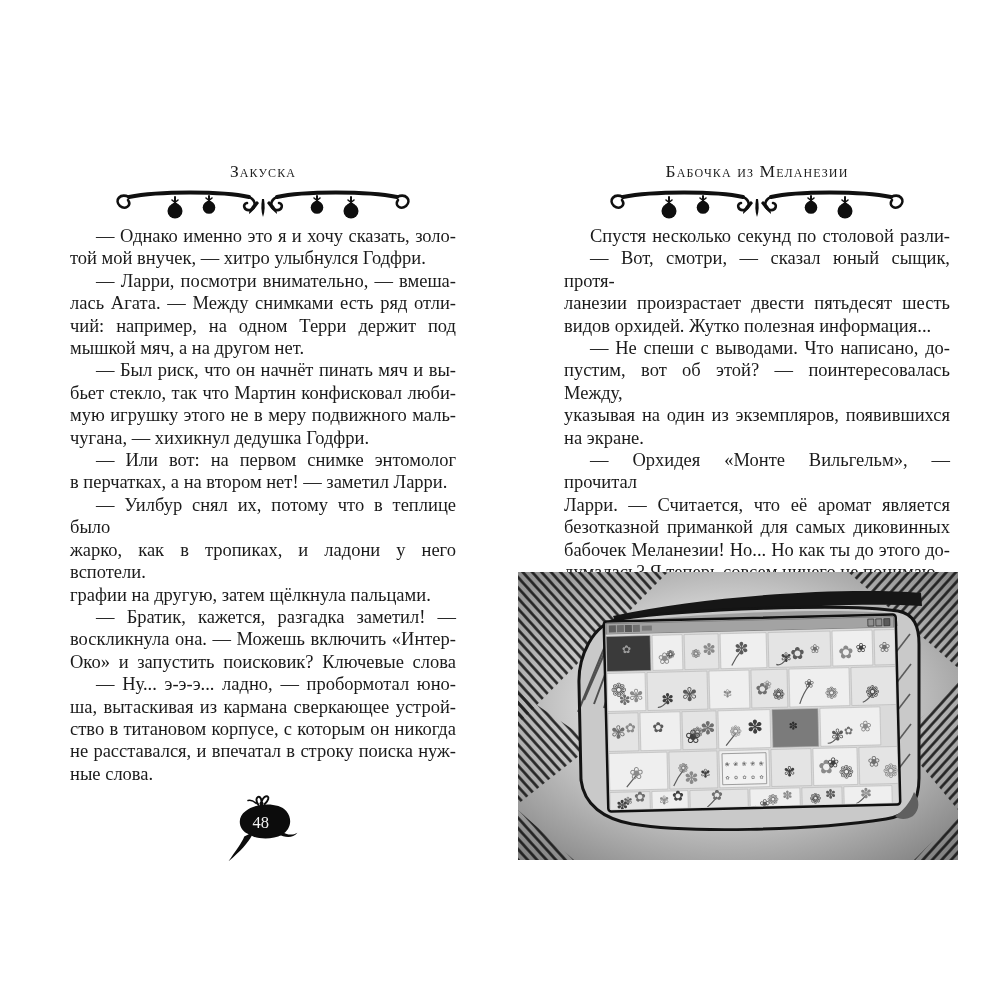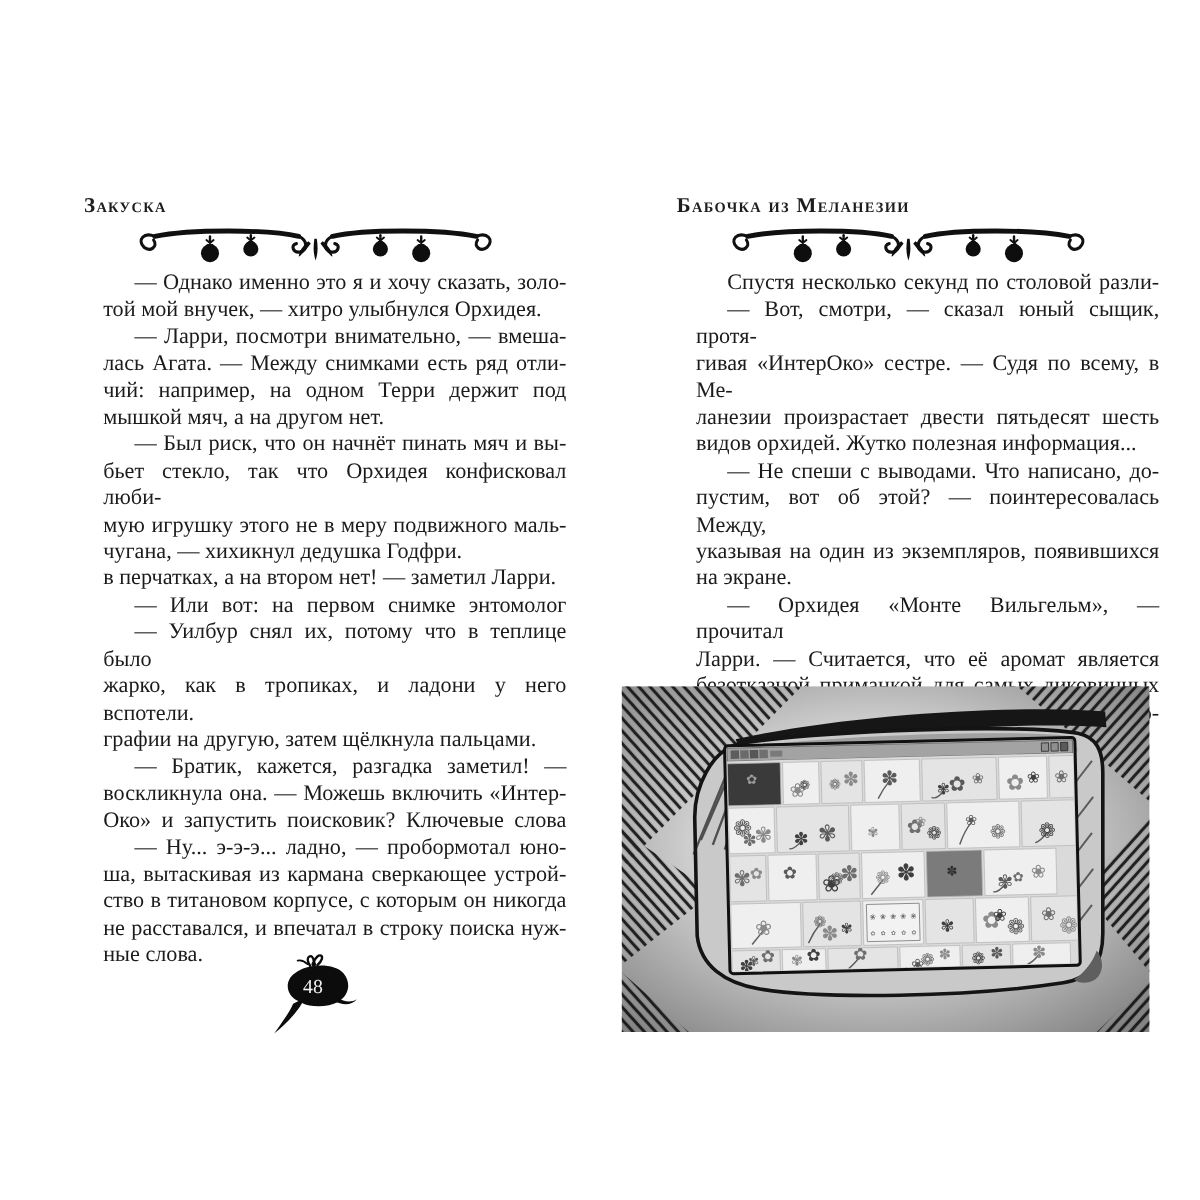--- a/index.html
+++ b/index.html
@@ -2,24 +2,24 @@
 <html><head>
 <meta charset="utf-8">
 <style>
   html,body{margin:0;padding:0;}
   body{width:1000px;height:1000px;background:#ffffff;position:relative;overflow:hidden;
        font-family:"Liberation Serif", serif;color:#1b1b1b;}
   .spread{position:absolute;inset:0;}
   .page{position:absolute;top:161px;width:386px;}
   .page.left{left:70px;}
   .page.right{left:564px;}
-  .running-head{margin:0;text-align:left;font-weight:bold;font-size:17.5px;
+  .running-head{margin:0;text-align:center;font-weight:normal;font-size:17.5px;
        font-variant-caps:small-caps;letter-spacing:1.1px;color:#1d1d1d;height:21px;}
   .ornament{display:block;margin:1px auto 5px auto;}
-  .bodytext{width:100%;margin-left:16px;}
+  .bodytext{width:100%;}
   .ln{font-size:18.5px;line-height:22.4px;text-align:justify;text-align-last:justify;
       white-space:normal;}
   .ln.pf{text-indent:26px;}
   .ln.pl{text-align-last:left;}
   .hat{position:absolute;left:221px;top:792px;width:78px;height:74px;}
   .illu{position:absolute;left:518px;top:569px;width:440px;height:294px;}
   svg{display:block;}
 </style>
 </head>
 <body>
@@ -50,31 +50,31 @@
           <circle cx="96" cy="24.5" r="6.3"></circle>
         <circle cx="238" cy="28" r="7.5"></circle>
           <circle cx="204" cy="24.5" r="6.3"></circle>
         <path d="M149,16 C148,23 148,28 150,34 C152,28 152,23 151,16 Z"></path>
         <path d="M144,18 C139,22 136,27 136,31 C140,28 143,24 146,20 Z"></path>
         <path d="M156,18 C161,22 164,27 164,31 C160,28 157,24 154,20 Z"></path>
       </g>
     </svg>
     <div class="bodytext" id="left-lines">
         <div class="ln pf">— Однако именно это я и хочу сказать, золо-</div>
-        <div class="ln pl">той мой внучек, — хитро улыбнулся Орхидея.</div>
+        <div class="ln pl">той мой внучек, — хитро улыбнулся Годфри.</div>
         <div class="ln pf">— Ларри, посмотри внимательно, — вмеша-</div>
         <div class="ln">лась Агата. — Между снимками есть ряд отли-</div>
         <div class="ln">чий: например, на одном Терри держит под</div>
         <div class="ln pl">мышкой мяч, а на другом нет.</div>
         <div class="ln pf">— Был риск, что он начнёт пинать мяч и вы-</div>
-        <div class="ln">бьет стекло, так что Орхидея конфисковал люби-</div>
+        <div class="ln">бьет стекло, так что Мартин конфисковал люби-</div>
         <div class="ln">мую игрушку этого не в меру подвижного маль-</div>
         <div class="ln pl">чугана, — хихикнул дедушка Годфри.</div>
+        <div class="ln pf">— Или вот: на первом снимке энтомолог</div>
         <div class="ln pl">в перчатках, а на втором нет! — заметил Ларри.</div>
-        <div class="ln pf">— Или вот: на первом снимке энтомолог</div>
         <div class="ln pf">— Уилбур снял их, потому что в теплице было</div>
         <div class="ln pl">жарко, как в тропиках, и ладони у него вспотели.</div>
         <div class="ln pl">графии на другую, затем щёлкнула пальцами.</div>
         <div class="ln pf">— Братик, кажется, разгадка заметил! —</div>
         <div class="ln">воскликнула она. — Можешь включить «Интер-</div>
         <div class="ln">Око» и запустить поисковик? Ключевые слова</div>
         <div class="ln pf">— Ну... э-э-э... ладно, — пробормотал юно-</div>
         <div class="ln">ша, вытаскивая из кармана сверкающее устрой-</div>
         <div class="ln">ство в титановом корпусе, с которым он никогда</div>
         <div class="ln">не расставался, и впечатал в строку поиска нуж-</div>
@@ -116,21 +116,20 @@
         <circle cx="238" cy="28" r="7.5"></circle>
           <circle cx="204" cy="24.5" r="6.3"></circle>
         <path d="M149,16 C148,23 148,28 150,34 C152,28 152,23 151,16 Z"></path>
         <path d="M144,18 C139,22 136,27 136,31 C140,28 143,24 146,20 Z"></path>
         <path d="M156,18 C161,22 164,27 164,31 C160,28 157,24 154,20 Z"></path>
       </g>
     </svg>
     <div class="bodytext" id="right-lines">
         <div class="ln pf">Спустя несколько секунд по столовой разли-</div>
         <div class="ln pf">— Вот, смотри, — сказал юный сыщик, протя-</div>
-        <div class="ln">гивая «ИнтерОко» сестре. — Судя по всему, в Ме-</div>
         <div class="ln">ланезии произрастает двести пятьдесят шесть</div>
         <div class="ln pl">видов орхидей. Жутко полезная информация...</div>
         <div class="ln pf">— Не спеши с выводами. Что написано, до-</div>
         <div class="ln">пустим, вот об этой? — поинтересовалась Между,</div>
         <div class="ln">указывая на один из экземпляров, появившихся</div>
         <div class="ln pl">на экране.</div>
         <div class="ln pf">— Орхидея «Монте Вильгельм», — прочитал</div>
         <div class="ln">Ларри. — Считается, что её аромат является</div>
         <div class="ln">безотказной приманкой для самых диковинных</div>
         <div class="ln">бабочек Меланезии! Но... Но как ты до этого до-</div>

